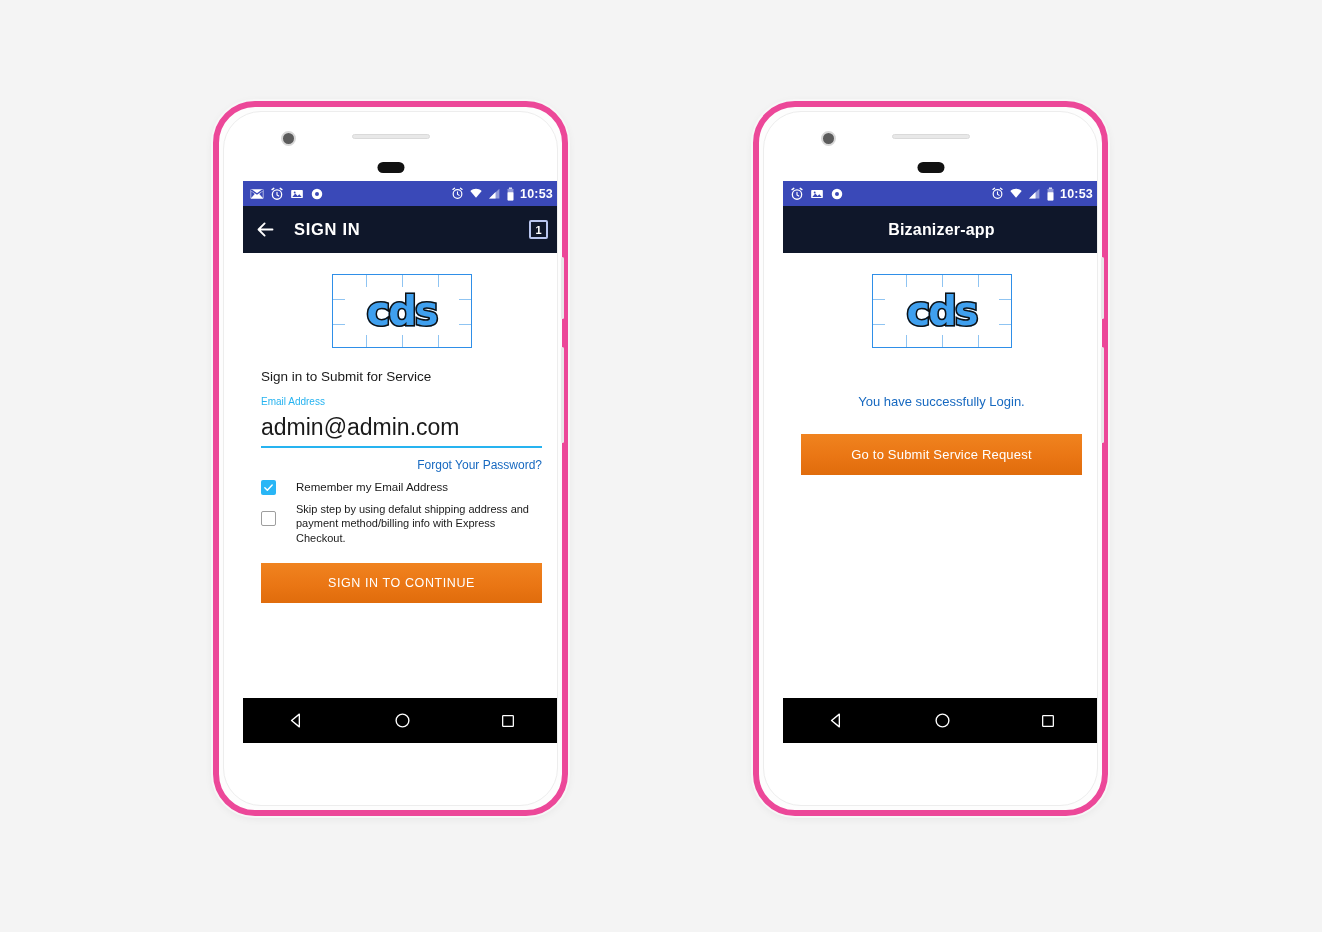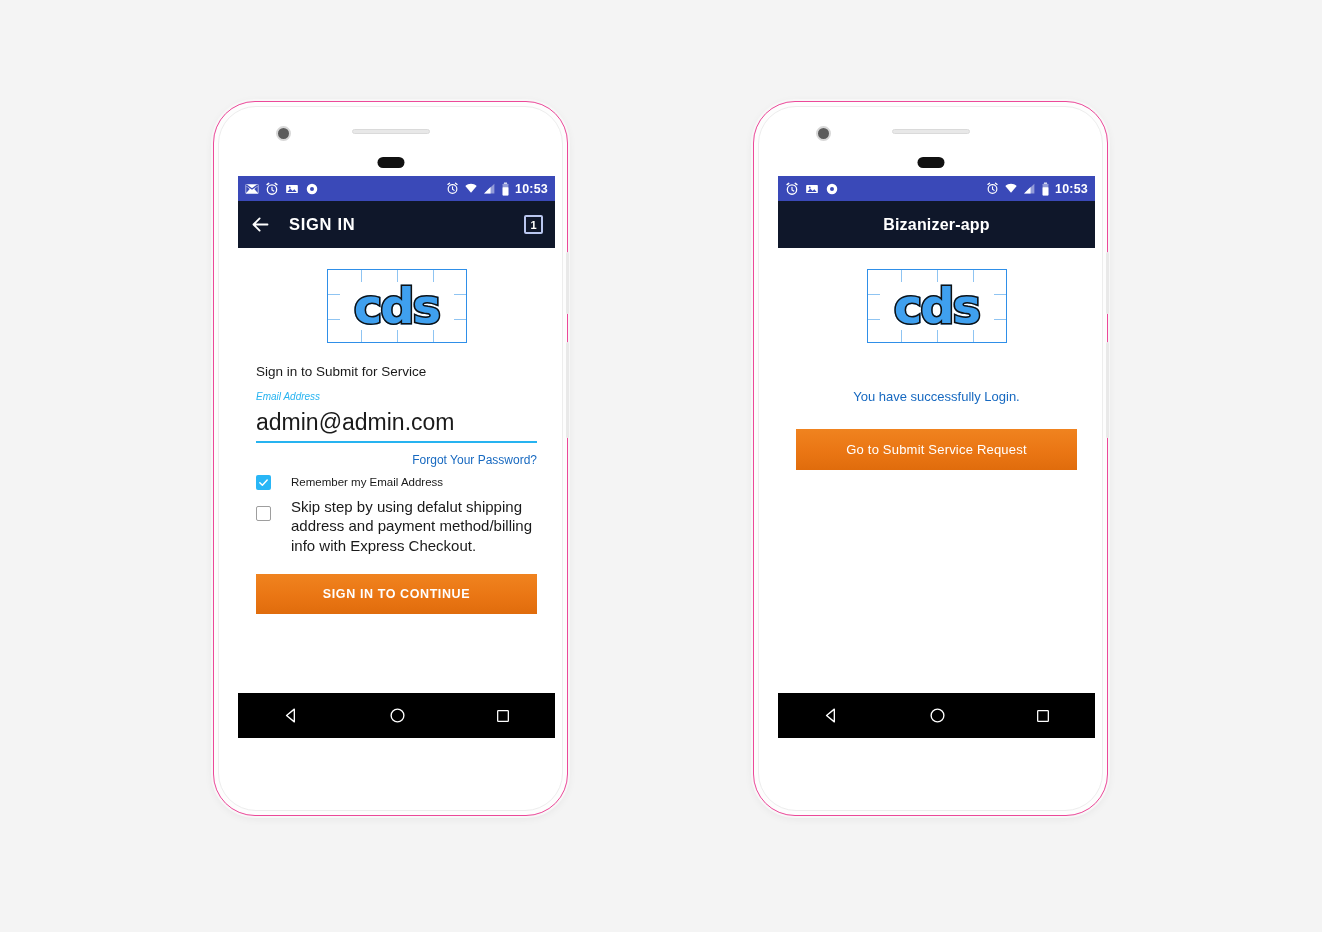--- a/index.html
+++ b/index.html
@@ -10,21 +10,21 @@
     overflow: hidden;
   }
   .stage { position: relative; width: 1322px; height: 932px; }
 
   
   .phone {
     position: absolute;
     width: 355px; height: 715px;
     background: #fdfdfd;
     border-radius: 42px;
-    border: 1px solid #ec4899;
+    border: 6px solid #ec4899;
     box-shadow: 0 0 0 2px #f7f7f7, 0 2px 10px rgba(0,0,0,0.07);
   }
   .phone.left  { left: 213px; top: 101px; }
   .phone.right { left: 753px; top: 101px; }
 
   .frame-inner {
     position: absolute; inset: 4px;
     border-radius: 38px;
     background: #ffffff;
     border: 1px solid #ededed;
@@ -111,38 +111,38 @@
     background: #fff;
     display: flex; align-items: center; justify-content: center;
   }
   .logo-box .tick {
     position: absolute; background: #8fc4f2;
   }
   .logo-box .tick.v { width: 1px; height: 12px; }
   .logo-box .tick.h { height: 1px; width: 12px; }
   .logo-text {
     font-family: "DejaVu Sans", sans-serif;
-    font-size: 48px; font-weight: bold;
+    font-size: 40px; font-weight: bold;
     letter-spacing: -2px;
     line-height: 1;
     color: #3fa0ef;
     -webkit-text-stroke: 3px #111;
     paint-order: stroke fill;
     background: linear-gradient(180deg, #8ecbfb 0%, #3b9cee 52%, #1f7fd8 100%);
     -webkit-background-clip: text;
   }
 
   .section-label {
     margin-top: 21px;
     font-size: 13.5px; color: #1a1a1a;
   }
 
   .field { margin-top: 12px; }
   .field .flabel { font-size: 10px; }
-  .field.focused .flabel { color: #26b3f0; font-style: italic; }
+  .field.focused .flabel { color: #26b3f0; }
   .field.blurred .flabel { color: #9a9a9a; }
   .field .fvalue {
     font-size: 23px; color: #1a1a1a;
     padding: 7px 0 5px;
     min-height: 22px;
   }
   .field .fvalue.dots {
     font-size: 15px; letter-spacing: 4.5px; color: #222;
   }
   .field .underline { height: 1.5px; }
@@ -164,29 +164,29 @@
   .cbox {
     flex: 0 0 auto;
     width: 15px; height: 15px; border-radius: 2px;
     display: flex; align-items: center; justify-content: center;
     cursor: pointer;
   }
   .cbox.on  { background: #29b6f6; }
   .cbox.off { background: #fff; border: 1.5px solid #9e9e9e; }
   .cbox.on svg { display: block; }
   .check-label { font-size: 11.5px; color: #1a1a1a; line-height: 1.32; }
-  .check-label.small { font-size: 15px; }
+  .check-label.small { font-size: 11px; }
 
   .cta {
     display: block; width: 100%;
     margin-top: 18px;
     padding: 13px 0;
     border: none;
     background: linear-gradient(180deg, #f0831f 0%, #ea7614 55%, #e06c0c 100%);
-    color: #fff; font-size: 12.5px; font-weight: bold;
+    color: #fff; font-size: 12.5px; font-weight: normal;
     letter-spacing: .6px;
     cursor: pointer;
     font-family: "Liberation Sans", sans-serif;
   }
 
   
   .success-msg {
     margin-top: 46px;
     text-align: center;
     font-size: 13px; color: #1769c0;

